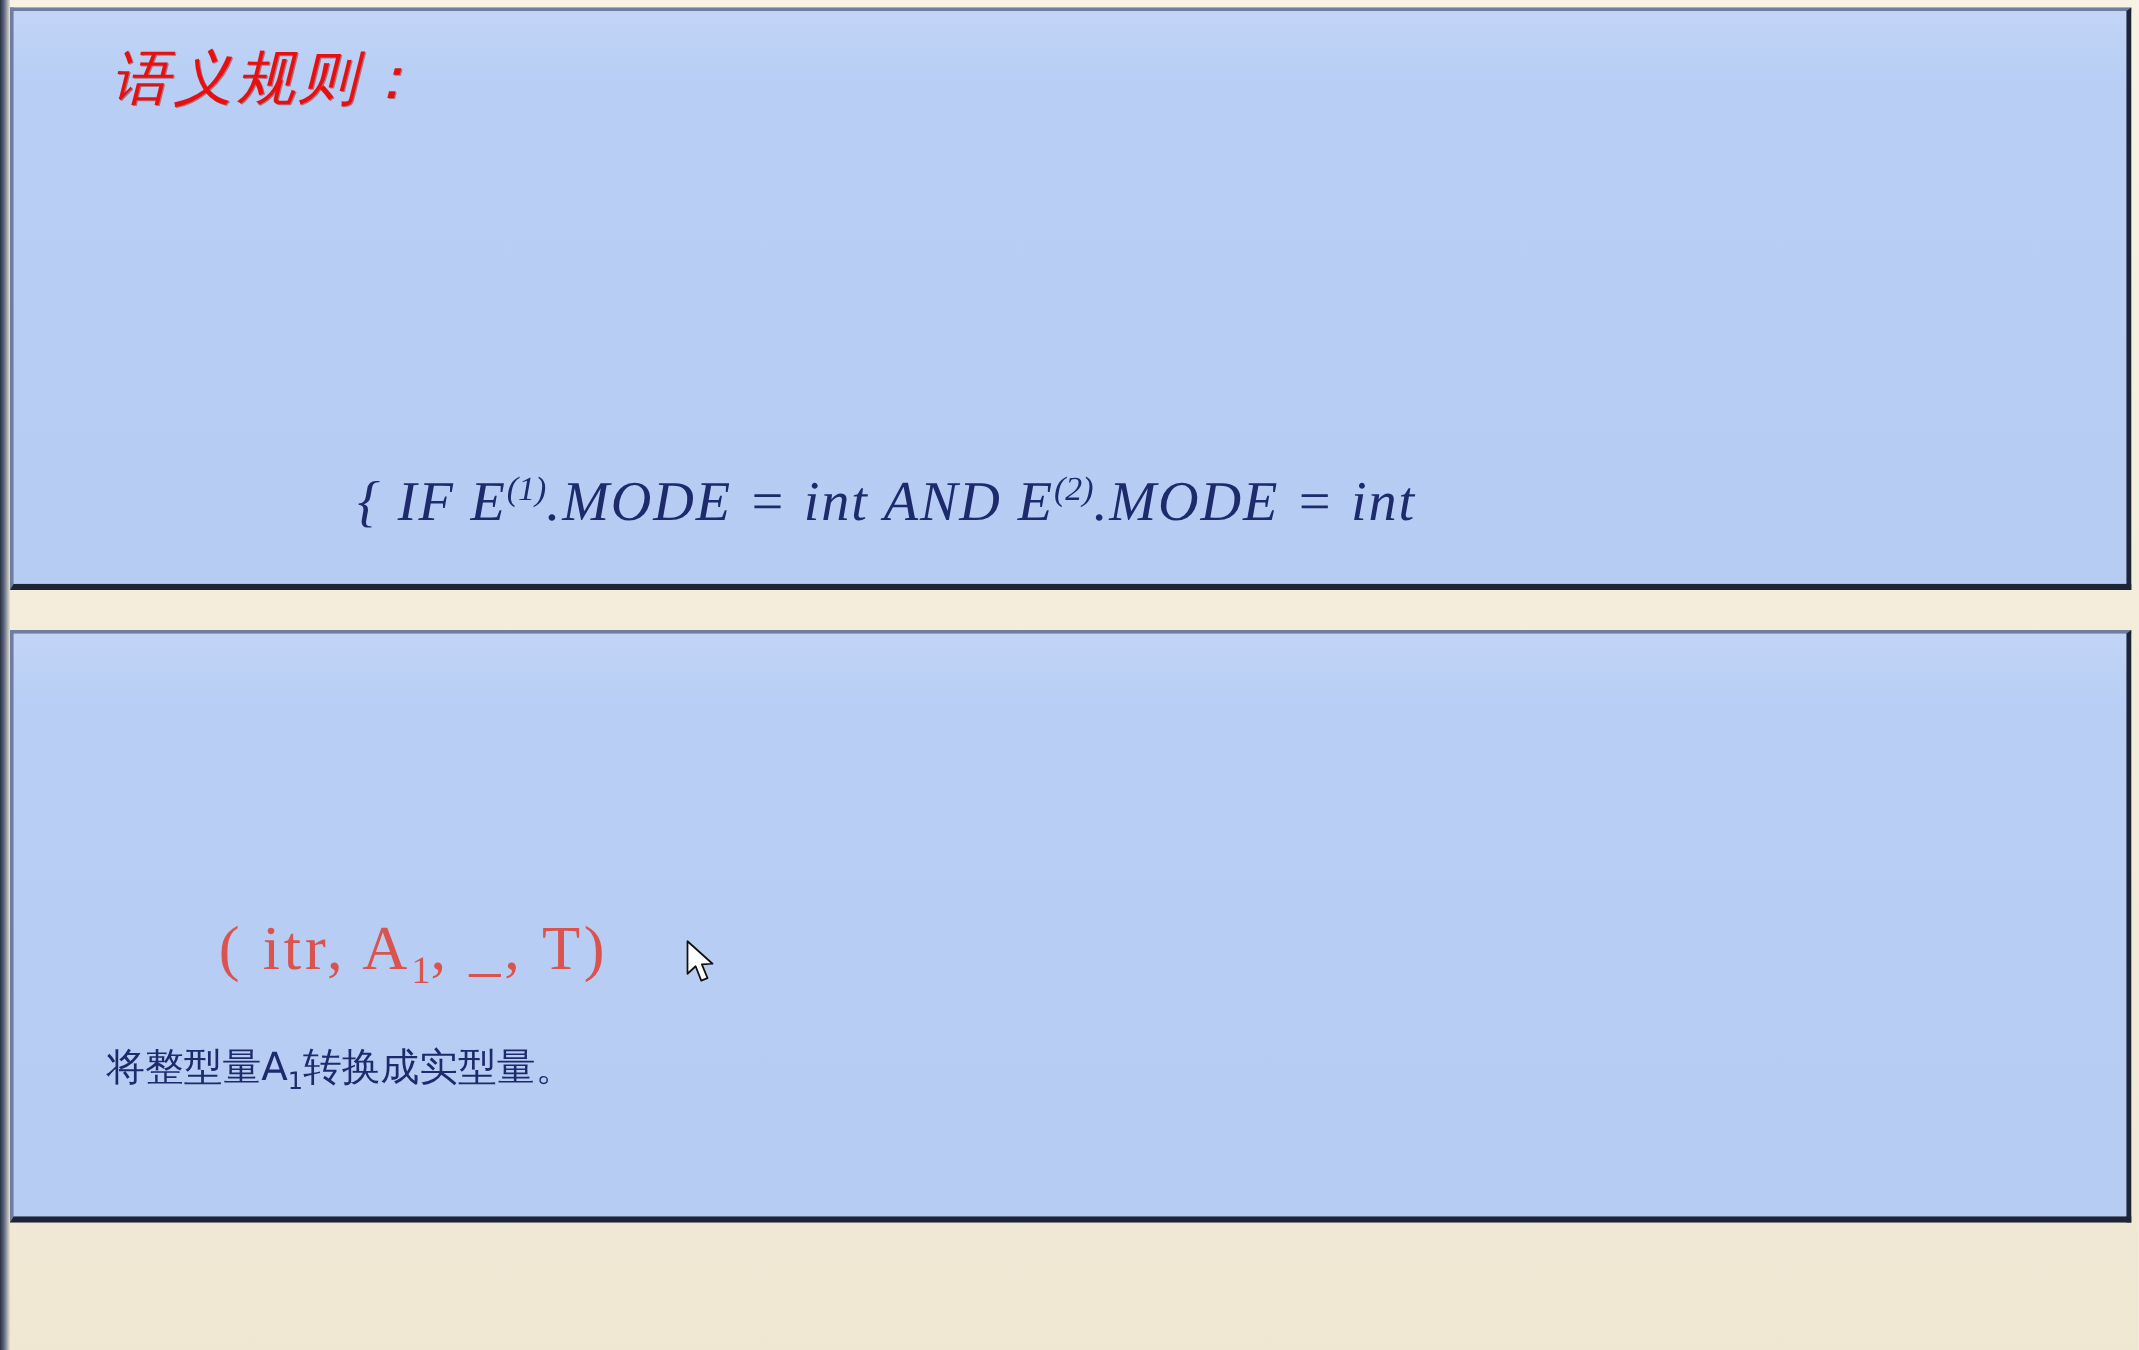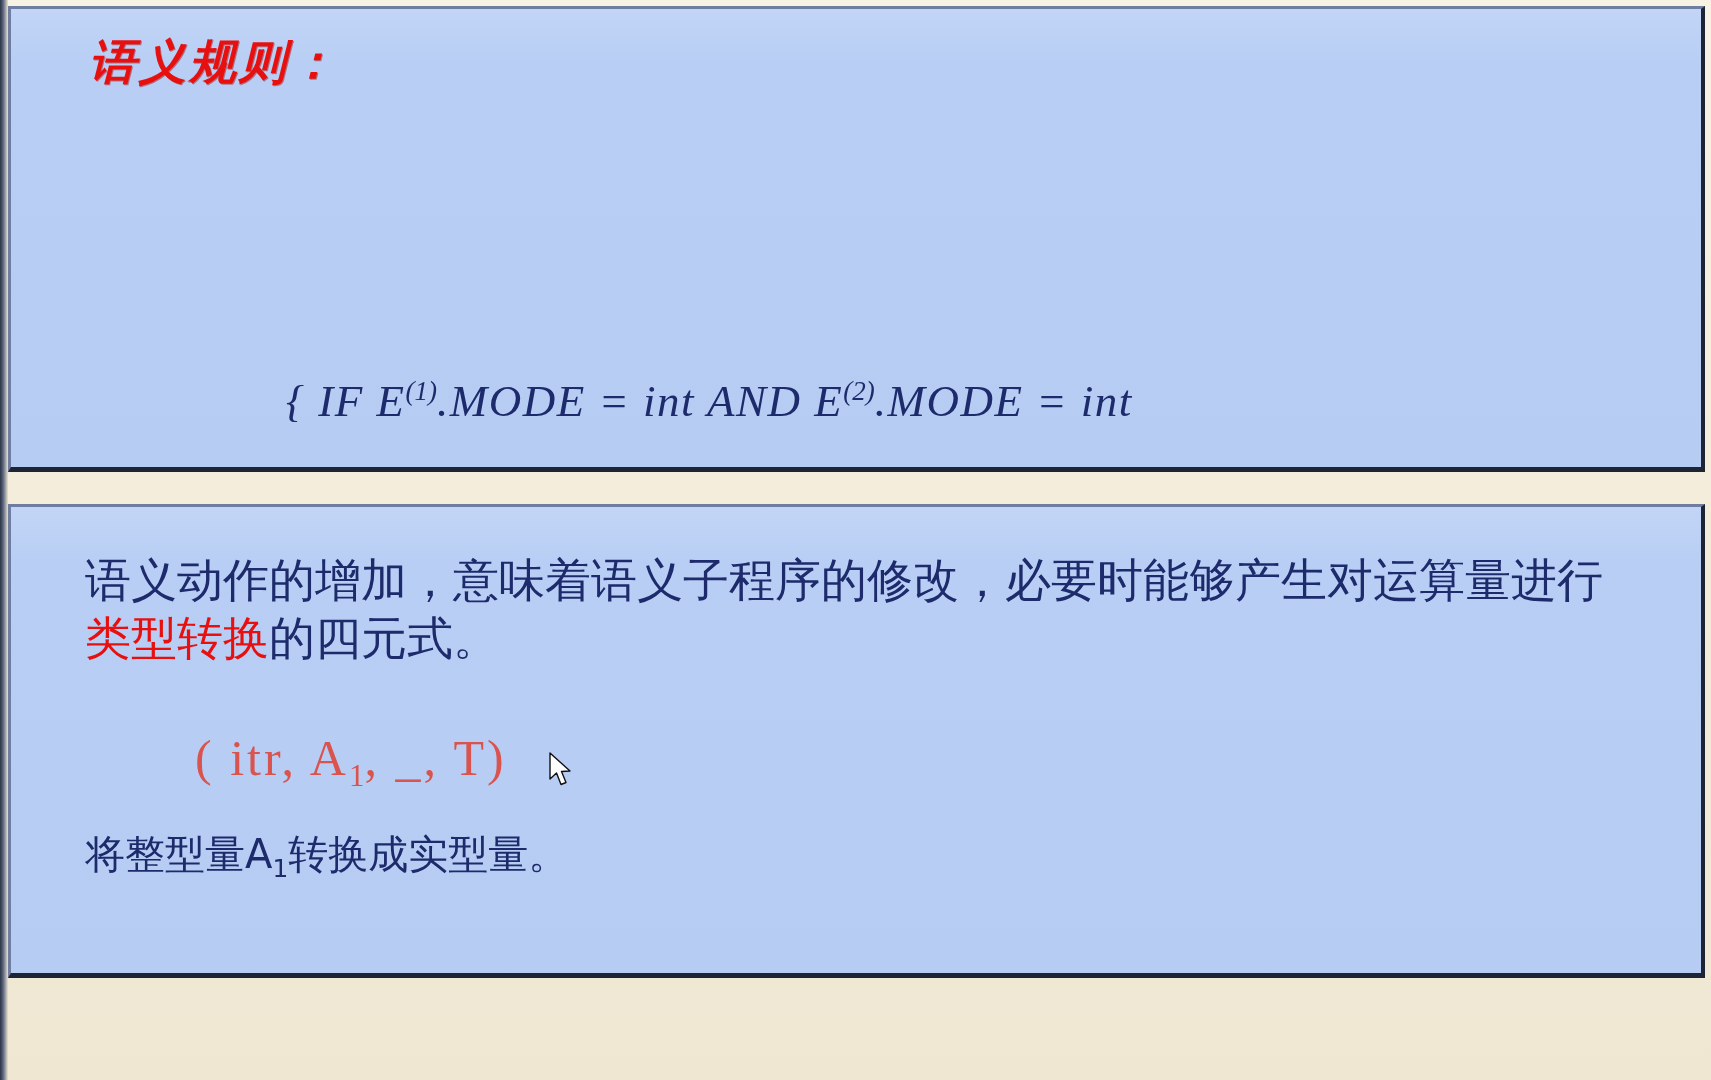--- a/index.html
+++ b/index.html
@@ -52,21 +52,21 @@
     background: linear-gradient(to right, #2a3144 0%, #5c6880 40%, #e9e1cd 100%);
   }
 
   
   .rule-heading {
     position: absolute;
     left: 78px;
     top: 22px;
     color: #e8100f;
     font-family: "DejaVu Serif", "Liberation Serif", serif;
-    font-weight: bold;
+    font-weight: normal;
     font-style: italic;
     font-size: 47px;
     letter-spacing: 3px;
     text-shadow: 1px 1px 0 rgba(150,0,0,0.45);
     white-space: nowrap;
   }
 
   .code-block {
     position: absolute;
     left: 275px;
@@ -94,41 +94,41 @@
     color: #1d2a6b;
     font-family: "DejaVu Sans", "Liberation Sans", sans-serif;
     font-size: 46px;
     line-height: 58px;
     letter-spacing: 0px;
   }
   .hl-red { color: #e8100f; }
 
   .quad-line {
     position: absolute;
-    left: 184px;
+    left: 164px;
     top: 222px;
     color: #d9534f;
     font-family: "Liberation Serif", "DejaVu Serif", serif;
     font-size: 50px;
     letter-spacing: 3px;
     white-space: pre;
   }
   .quad-line sub {
     font-size: 0.62em;
     vertical-align: sub;
     letter-spacing: 0;
   }
 
   .cn-tail {
     position: absolute;
     left: 74px;
     top: 318px;
     color: #1d2a6b;
     font-family: "DejaVu Sans", "Liberation Sans", sans-serif;
-    font-size: 40px;
+    font-size: 31px;
     line-height: 58px;
     white-space: nowrap;
   }
   .cn-tail sub {
     font-size: 0.62em;
     vertical-align: sub;
   }
 
   
   #mouse-cursor {
@@ -157,21 +157,20 @@
       
       
     </div>
 
   </div>
 </div>
 
 <div class="panel" id="panel-bottom">
   <div class="panel-inner">
 
-    <div class="cn-para"><span>语义动作的增加，意味着语义子程序的修改，必要时能够产生对运算量进行</span><span class="hl-red">类型转换</span><span>的四元式。</span></div>
 
     <div class="quad-line"><span>( itr, A</span><sub>1</sub><span>, _, T)</span></div>
 
     <div class="cn-tail"><span>将整型量A</span><sub>1</sub><span>转换成实型量。</span></div>
 
   </div>
 </div>
 
 <svg id="mouse-cursor" viewBox="0 0 26 38">
   <polygon points="2,1 2,27 8.5,21 13,32.5 18,30.5 13.5,19.5 22,19" fill="#ffffff" stroke="#111111" stroke-width="1.4" stroke-linejoin="round"></polygon>

